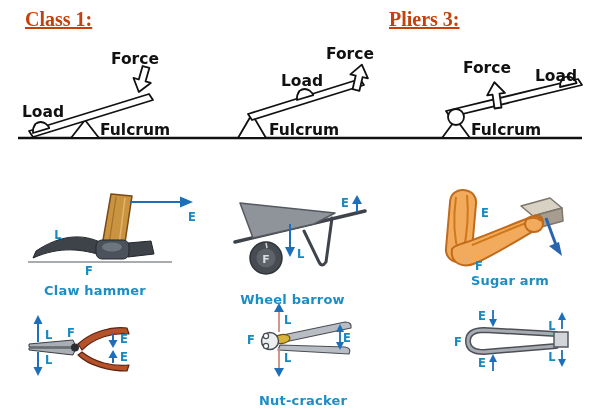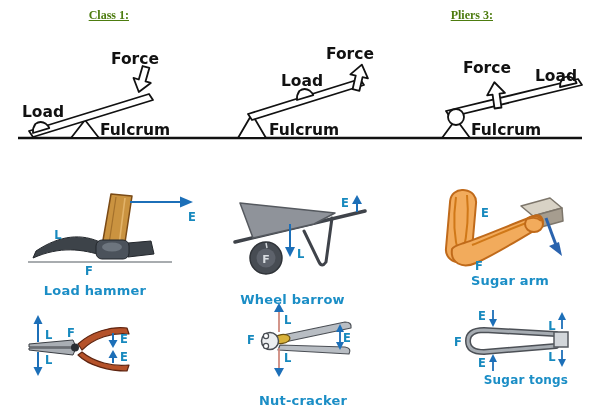--- a/index.html
+++ b/index.html
@@ -1,21 +1,21 @@
 <!DOCTYPE html>
 <html><head>
 <meta charset="utf-8">
 <style>
   html,body{margin:0;padding:0;background:#fff;}
   #canvas{position:relative;width:600px;height:409px;background:#ffffff;overflow:hidden;
           font-family:"DejaVu Sans",sans-serif;}
   .abs{position:absolute;}
-  .class-title{position:absolute;top:8px;width:104px;text-align:right;
-               font-family:"Liberation Serif",serif;font-weight:bold;font-size:12px;
-               color:#4d7c0f;text-decoration:underline;}
+  .class-title{position:absolute;top:8px;width:104px;text-align:left;
+               font-family:"Liberation Serif",serif;font-weight:bold;font-size:20px;
+               color:#c2410c;text-decoration:underline;}
   svg text{font-family:"DejaVu Sans",sans-serif;font-weight:bold;}
   .lever-t{font-size:15.5px;fill:#111;}
   .blue-t{font-size:11.5px;fill:#1789be;}
   .wheel-f{font-size:11px;fill:#d9dde1;}
   .caption{position:absolute;text-align:center;color:#1b8ec6;font-weight:bold;
            font-size:13px;letter-spacing:.2px;}
   .wht{fill:#ffffff;stroke:#111;stroke-width:1.8;stroke-linejoin:round;}
 </style>
 </head>
 <body>
@@ -68,21 +68,21 @@
     <path d="M82,60 C62,50 40,52 16,68 L13,75 C40,63 62,66 84,73 Z" fill="#3d4349" stroke="#23272c" stroke-width="1"></path>
     <polygon points="108,60 131,58 134,71 108,74" fill="#3d4349" stroke="#23272c" stroke-width="1"></polygon>
     <rect x="76" y="57" width="33" height="19" rx="6" fill="#4b525b" stroke="#23272c" stroke-width="1"></rect>
     <ellipse cx="92" cy="64" rx="10" ry="4.5" fill="#737b85" opacity="0.85"></ellipse>
     <line x1="110" y1="19" x2="161" y2="19" stroke="#1c6fb8" stroke-width="2.2"></line>
     <polygon points="160,13.5 173,19 160,24.5" fill="#1c6fb8"></polygon>
     <text class="blue-t" x="172" y="38" text-anchor="middle">E</text>
     <text class="blue-t" x="38" y="56" text-anchor="middle">L</text>
     <text class="blue-t" x="69" y="92" text-anchor="middle">F</text>
   </svg>
-  <div class="caption" style="left:20px;top:283px;width:150px">Load hammer</div>
+  <div class="caption" style="left:20px;top:283px;width:150px">Claw hammer</div>
 
   <svg class="abs" style="left:215px;top:190px" width="170" height="95" viewBox="0 0 170 95">
     <line x1="20" y1="52" x2="150" y2="21" stroke="#3f434a" stroke-width="3.5" stroke-linecap="round"></line>
     <polygon points="25,13 120,23 99,34 38,48" fill="#8f939a" stroke="#55595f" stroke-width="1.5" stroke-linejoin="round"></polygon>
     <path d="M89,41 L104,72 Q107,78 111,72 L117,28" fill="none" stroke="#3f434a" stroke-width="3" stroke-linecap="round"></path>
     <circle cx="51" cy="68" r="16" fill="#474c53" stroke="#2f3338" stroke-width="1.5"></circle>
     <circle cx="51" cy="68" r="9.5" fill="#5d626b"></circle>
     <line x1="51" y1="53" x2="52" y2="58" stroke="#d0d4d8" stroke-width="1.5"></line>
     <text class="wheel-f" x="51" y="73" text-anchor="middle">F</text>
     <line x1="75" y1="34" x2="75" y2="58" stroke="#1c6fb8" stroke-width="2"></line>
@@ -164,15 +164,14 @@
     <line x1="43" y1="68" x2="43" y2="58" stroke="#1c6fb8" stroke-width="1.8"></line>
     <polygon points="39,59 47,59 43,51" fill="#1c6fb8"></polygon>
     <text class="blue-t" x="32" y="64" text-anchor="middle">E</text>
     <line x1="112" y1="26" x2="112" y2="16" stroke="#1c6fb8" stroke-width="1.8"></line>
     <polygon points="108,17 116,17 112,9" fill="#1c6fb8"></polygon>
     <text class="blue-t" x="102" y="27" text-anchor="middle">L</text>
     <line x1="112" y1="47" x2="112" y2="57" stroke="#1c6fb8" stroke-width="1.8"></line>
     <polygon points="108,56 116,56 112,64" fill="#1c6fb8"></polygon>
     <text class="blue-t" x="102" y="58" text-anchor="middle">L</text>
   </svg>
-  <div class="caption" style="left:460px;top:373px;width:132px;font-size:12px">Sugar tongs</div>
 
 </div>
 
 </body></html>

